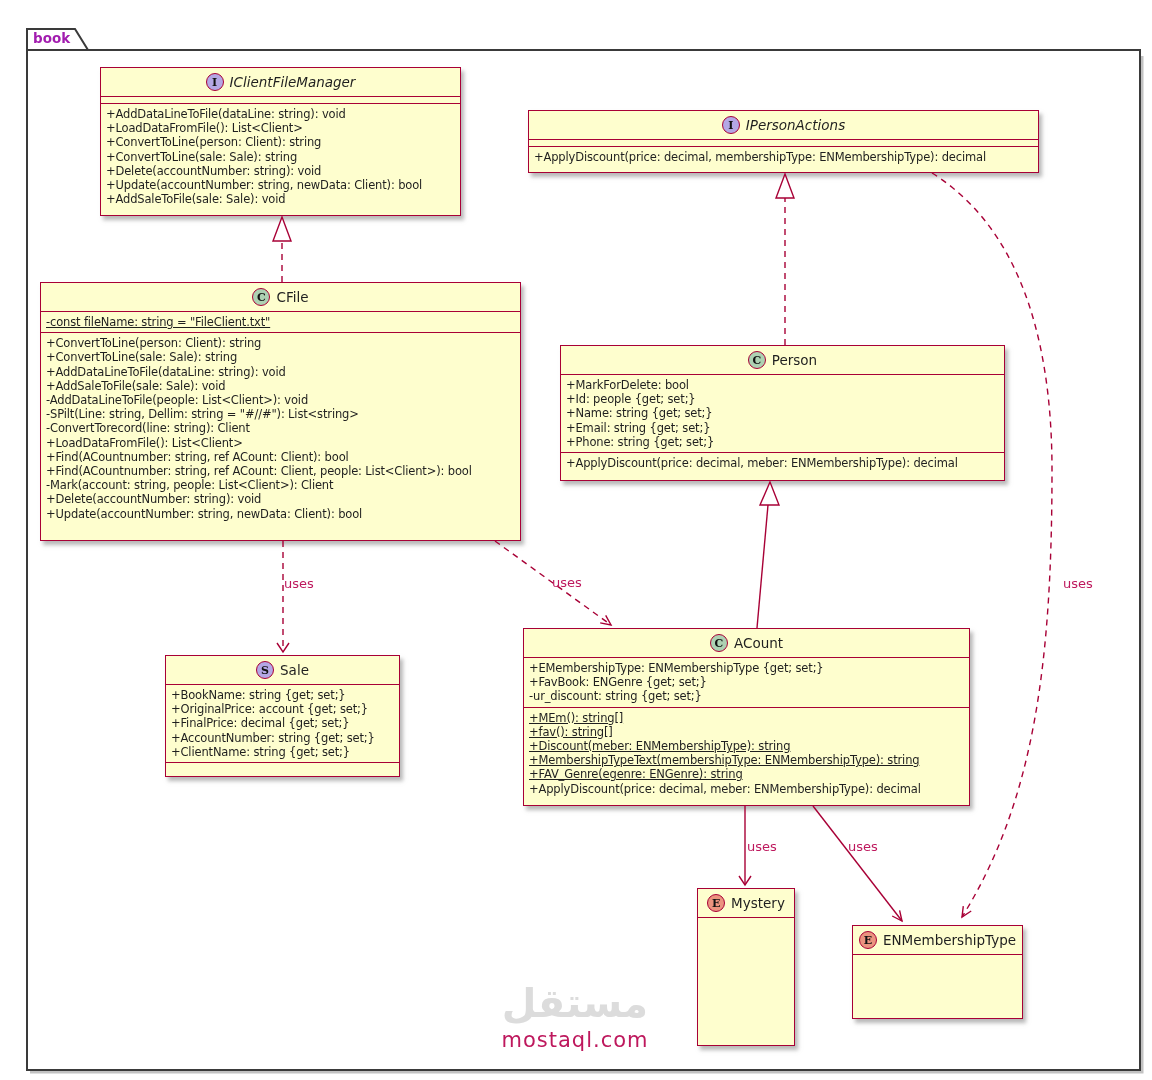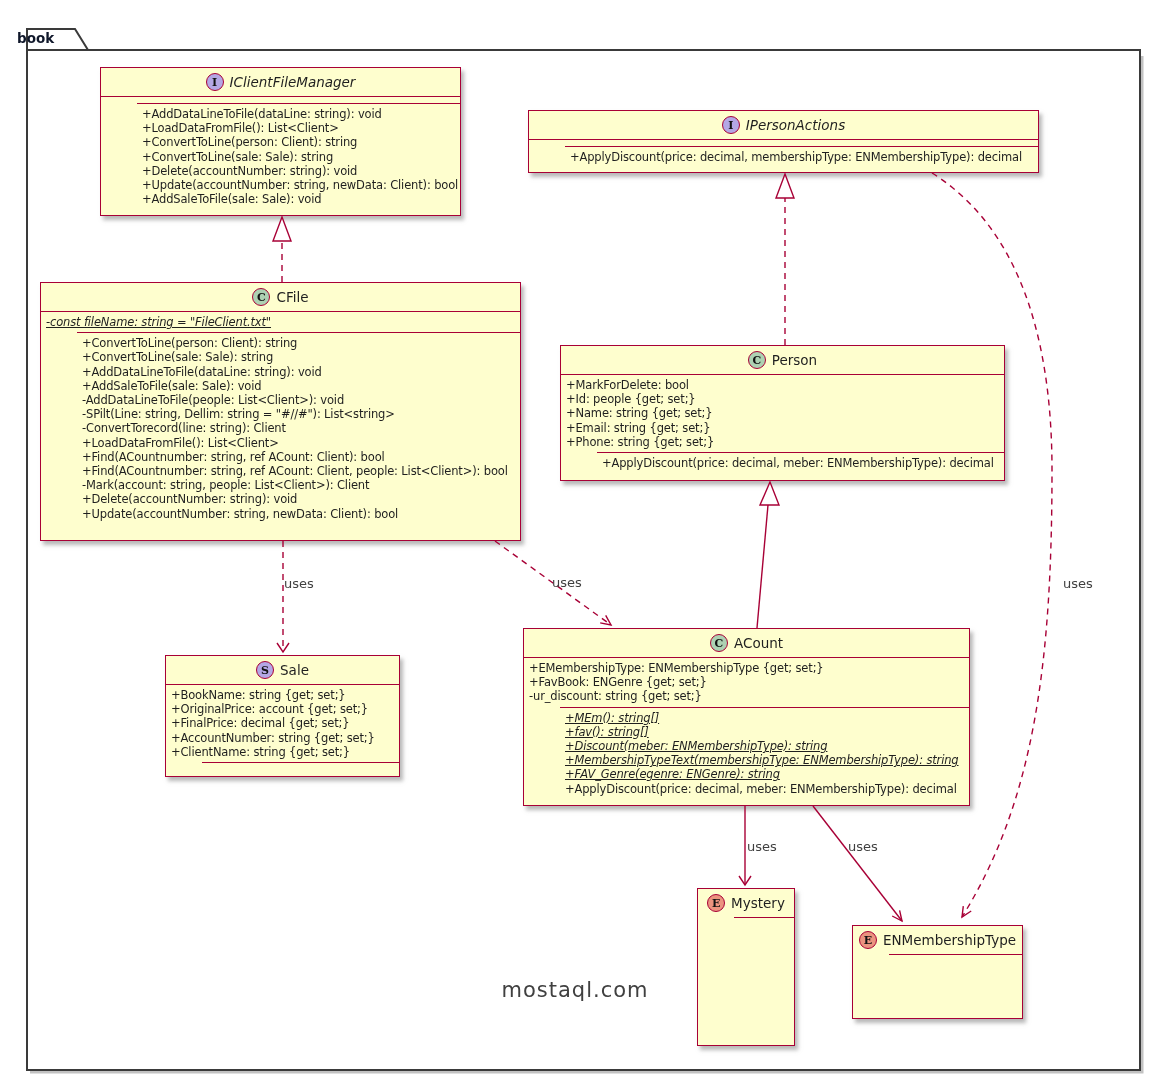--- a/index.html
+++ b/index.html
@@ -12,31 +12,31 @@
     gap:6px;font-size:13.5px;color:#1f1f1f;}
   .uml-name.italic{font-style:italic;}
   .spot{box-sizing:border-box;width:18px;height:18px;border-radius:50%;
     border:1.2px solid #A80036;display:flex;align-items:center;justify-content:center;
     font-family:"DejaVu Serif",serif;font-weight:bold;font-size:11px;color:#111;flex:none;}
   .spot-I,.spot-S{background:#B4A7E5;}
   .spot-C{background:#ADD1B2;}
   .spot-E{background:#EB937F;}
   .uml-comp{box-sizing:border-box;border-top:1.5px solid #A80036;padding:3px 5px;
     font-size:11.5px;line-height:14.2px;letter-spacing:-0.15px;color:#1f1f1f;white-space:pre;}
-  .uml-comp:last-child{flex:1 1 auto;margin-left:36px;}
+  .uml-comp:last-child{flex:1 1 auto;}
   .member{white-space:pre;}
-  .member.static{text-decoration:underline;font-style:italic;}
+  .member.static{text-decoration:underline;}
   #rel-svg{position:absolute;left:0;top:0;z-index:3;pointer-events:none;}
-  .edge-label{position:absolute;z-index:4;font-size:13px;color:#404040;}
-  #frame-label{position:absolute;left:17px;top:30px;z-index:4;font-weight:bold;
-    font-size:13.5px;color:#0f172a;}
+  .edge-label{position:absolute;z-index:4;font-size:13px;color:#be185d;}
+  #frame-label{position:absolute;left:33px;top:30px;z-index:4;font-weight:bold;
+    font-size:13.5px;color:#a21caf;}
   #watermark{position:absolute;left:480px;top:978px;width:190px;text-align:center;
     z-index:1;color:#dcdcdc;user-select:none;}
   #watermark .ar{font-size:40px;font-weight:bold;line-height:1.25;direction:rtl;}
-  #watermark .latin{font-size:21px;letter-spacing:1px;color:#404040;}
+  #watermark .latin{font-size:21px;letter-spacing:1px;color:#be185d;}
 </style>
 </head>
 <body>
 
 <div id="diagram">
   <svg id="rel-svg" width="1152" height="1080">
       <path d="M 1142 56 V 1072 H 30" fill="none" stroke="#c2c2c2" stroke-width="3"></path>
       <rect x="27" y="50" width="1113" height="1020" fill="none" stroke="#3a3a3a" stroke-width="2"></rect>
       <path d="M 27 50 V 29 H 75 L 88 50 Z" fill="#ffffff" stroke="#3a3a3a" stroke-width="2"></path>
       <polyline points="282,282 282,241" fill="none" stroke="#A80036" stroke-width="1.4" stroke-dasharray="6,5"></polyline>
@@ -51,20 +51,21 @@
       <polyline points="605.7,615.4 611,625 600.2,622.9" fill="none" stroke="#A80036" stroke-width="1.4"></polyline>
       <polyline points="745,806 745,885" fill="none" stroke="#A80036" stroke-width="1.4" stroke-dasharray="none"></polyline>
       <polyline points="739,876 745,885 751,876" fill="none" stroke="#A80036" stroke-width="1.4"></polyline>
       <polyline points="813,806 902,921" fill="none" stroke="#A80036" stroke-width="1.4" stroke-dasharray="none"></polyline>
       <polyline points="899.6,910.3 902,921 892.2,916" fill="none" stroke="#A80036" stroke-width="1.4"></polyline>
       <path d="M 932 173 C 1015 225 1052 330 1052 470 C 1052 660 1035 800 962 917" fill="none" stroke="#A80036" stroke-width="1.4" stroke-dasharray="6,5"></path>
       <polyline points="971.2,911 962,917 963.3,906.1" fill="none" stroke="#A80036" stroke-width="1.4"></polyline>
     </svg>
   <div id="frame-label">book</div>
   <div id="watermark">
+    <div class="ar">مستقل</div>
     <div class="latin">mostaql.com</div>
   </div>
 <div class="uml-box" style="left: 100px; top: 67px; width: 361px; height: 149px;">
       <div class="uml-title">
         <span class="spot spot-I">I</span>
         <span class="uml-name italic">IClientFileManager</span>
       </div>
       <div class="uml-comp"></div>
       <div class="uml-comp"><div class="member">+AddDataLineToFile(dataLine: string): void</div><div class="member">+LoadDataFromFile(): List&lt;Client&gt;</div><div class="member">+ConvertToLine(person: Client): string</div><div class="member">+ConvertToLine(sale: Sale): string</div><div class="member">+Delete(accountNumber: string): void</div><div class="member">+Update(accountNumber: string, newData: Client): bool</div><div class="member">+AddSaleToFile(sale: Sale): void</div></div>
     </div>

